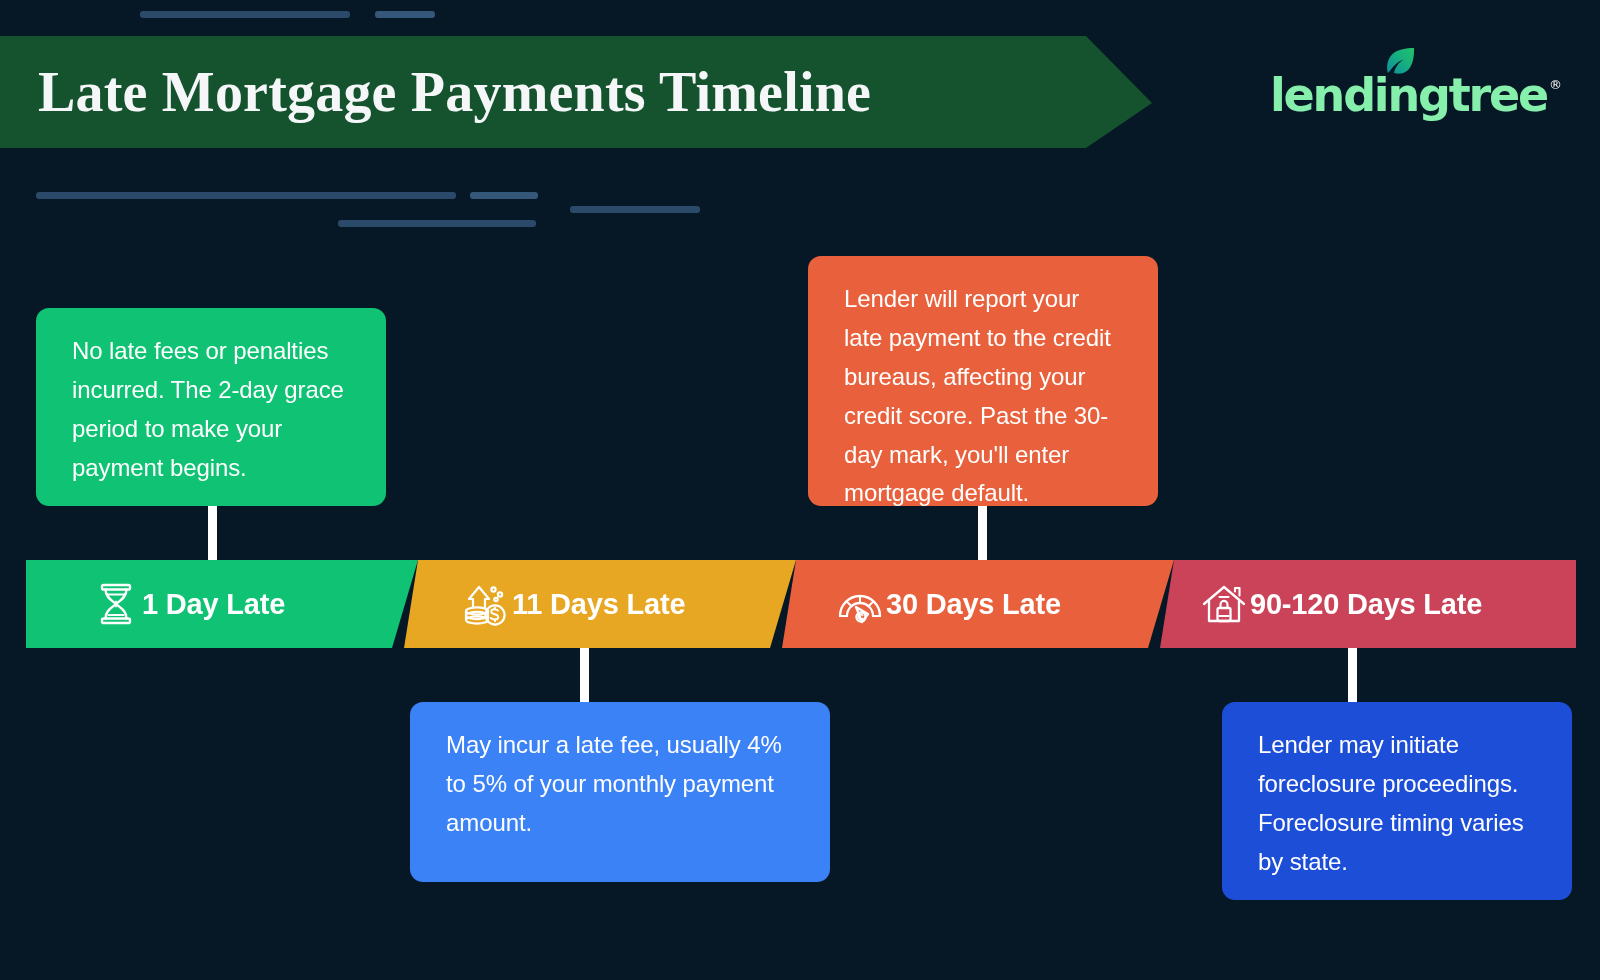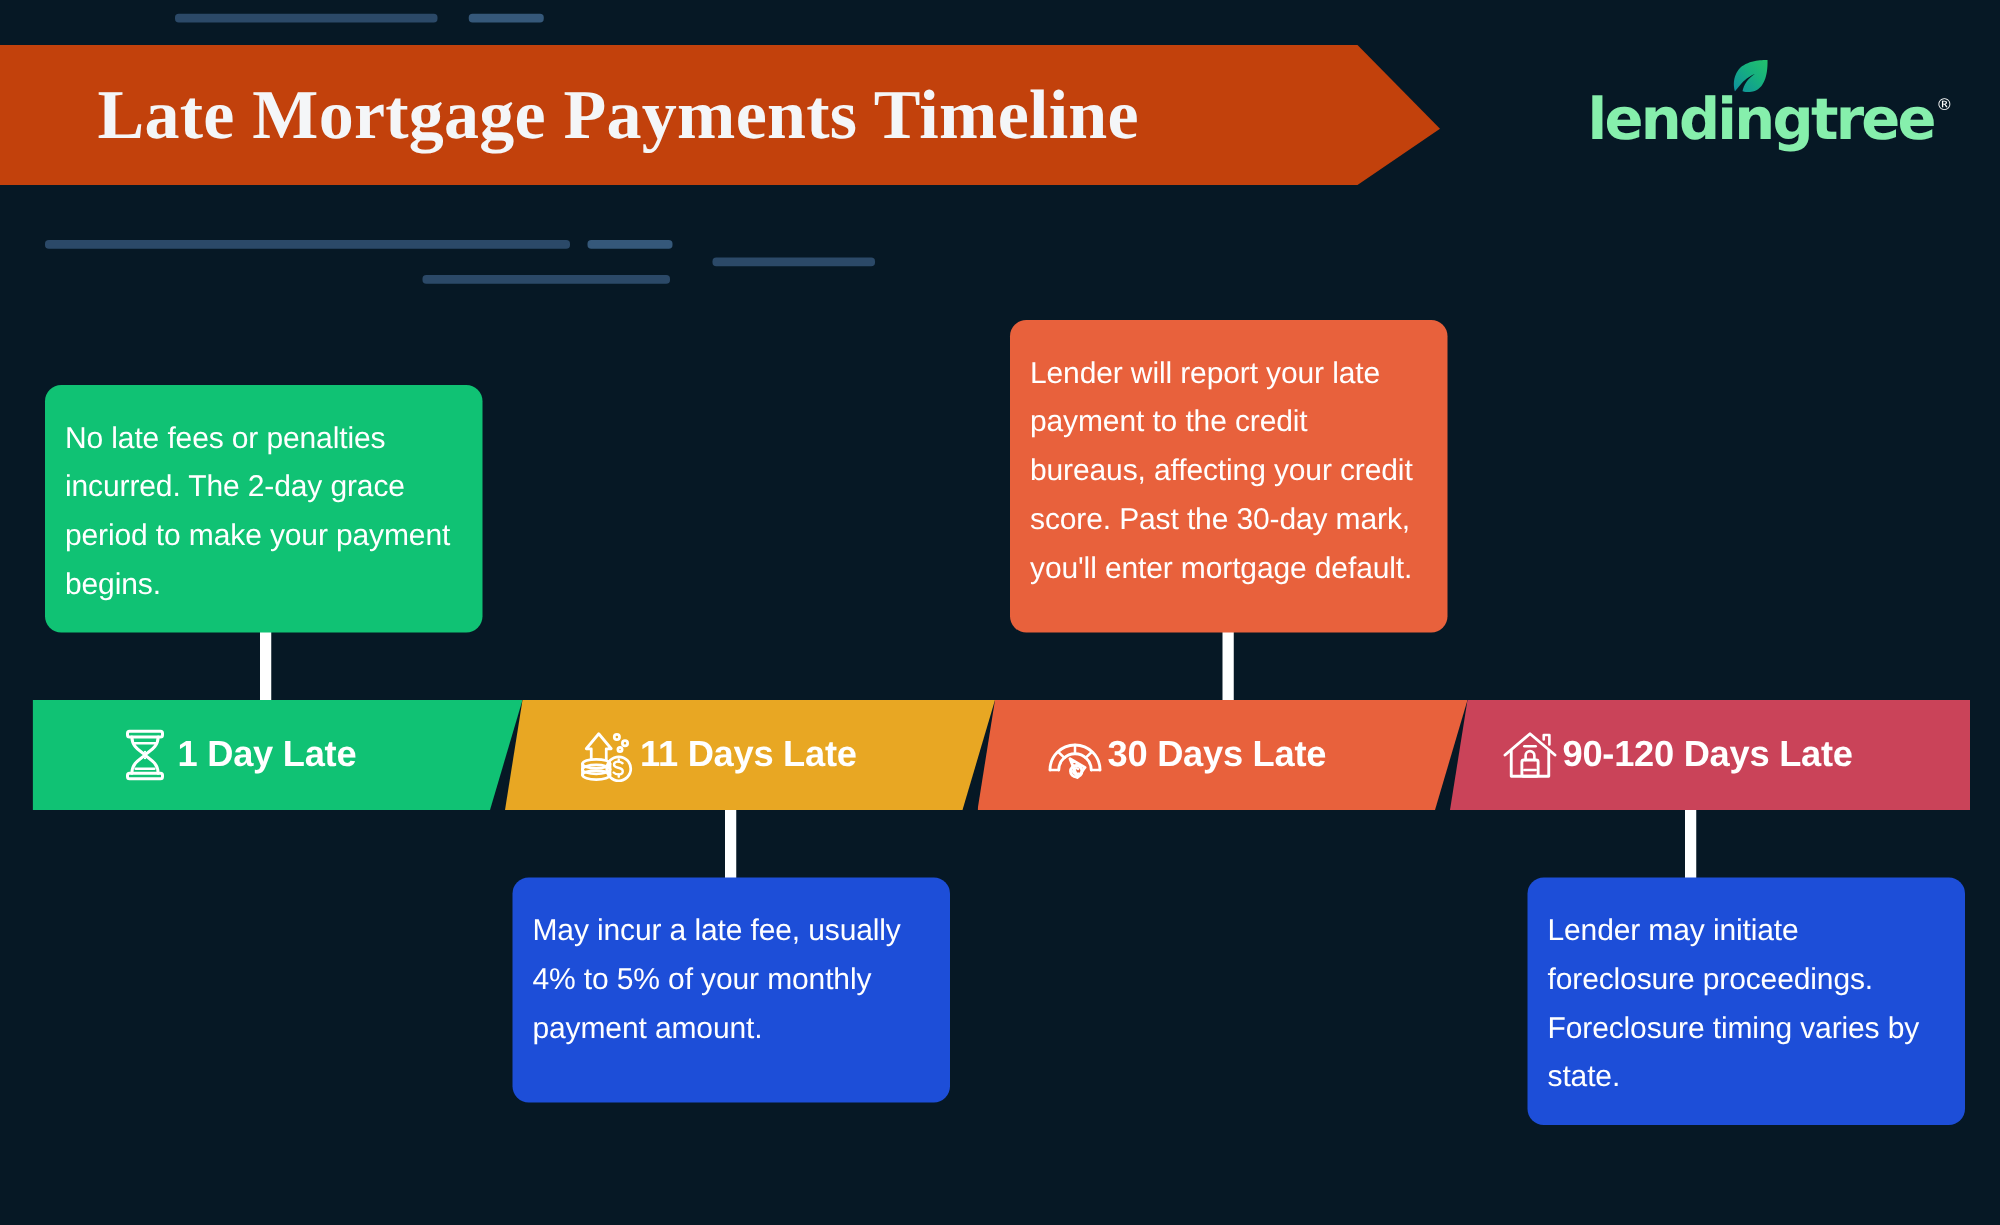--- a/index.html
+++ b/index.html
@@ -17,24 +17,24 @@
 
   
   .deco { position: absolute; background: #2b4968; border-radius: 3px; }
   .deco.light { background: #35587a; }
 
   
   #banner {
     position: absolute;
     left: 0; top: 36px;
     width: 1152px; height: 112px;
-    background: #c2410c;
+    background: #14532d;
     -webkit-clip-path: polygon(0 0, 1086px 0, 1152px 67px, 1086px 100%, 0 100%);
     clip-path: polygon(0 0, 1086px 0, 1152px 67px, 1086px 100%, 0 100%);
-    display: flex; align-items: center; padding-left: 40px;
+    display: flex; align-items: center;
   }
   #banner-title {
     font-family: "Liberation Serif", serif;
     font-weight: 700;
     font-size: 56px;
     color: #f4f6f8;
     letter-spacing: 0.2px;
     margin-left: 38px;
     white-space: nowrap;
   }
@@ -86,21 +86,21 @@
   
   .connector { position: absolute; width: 9px; background: #ffffff; }
 
   
   .card {
     position: absolute;
     border-radius: 13px;
     color: #ffffff;
     font-size: 24px;
     line-height: 1.62;
-    padding: 24px 16px;
+    padding: 24px 36px;
     letter-spacing: -0.1px;
   }
 </style>
 </head>
 <body>
 
 <div id="stage">
 
   <div class="deco" style="left:140px;top:11px;width:210px;height:7px;"></div>
   <div class="deco light" style="left:375px;top:11px;width:60px;height:7px;"></div>
@@ -131,21 +131,21 @@
 
   <div class="connector" style="left:208px;top:503px;height:58px;"></div>
   <div class="connector" style="left:580px;top:646px;height:58px;"></div>
   <div class="connector" style="left:978px;top:503px;height:58px;"></div>
   <div class="connector" style="left:1348px;top:646px;height:58px;"></div>
 
   <div class="card" style="left:36px;top:308px;width:350px;height:198px;background:#10c274;">
     <span>No late fees or penalties incurred. The 2-day grace period to make your payment begins.</span>
   </div>
 
-  <div class="card" style="left:410px;top:702px;width:350px;height:180px;background:#1d4ed8;">
+  <div class="card" style="left:410px;top:702px;width:420px;height:180px;background:#3b82f6;">
     <span>May incur a late fee, usually 4% to 5% of your monthly payment amount.</span>
   </div>
 
   <div class="card" style="left:808px;top:256px;width:350px;height:250px;background:#e8613c;">
     <span>Lender will report your late payment to the credit bureaus, affecting your credit score. Past the 30-day mark, you'll enter mortgage default.</span>
   </div>
 
   <div class="card" style="left:1178px;top:702px;width:350px;height:198px;background:#1d4ed8;margin-left:44px;">
     <span>Lender may initiate foreclosure proceedings. Foreclosure timing varies by state.</span>
   </div>

